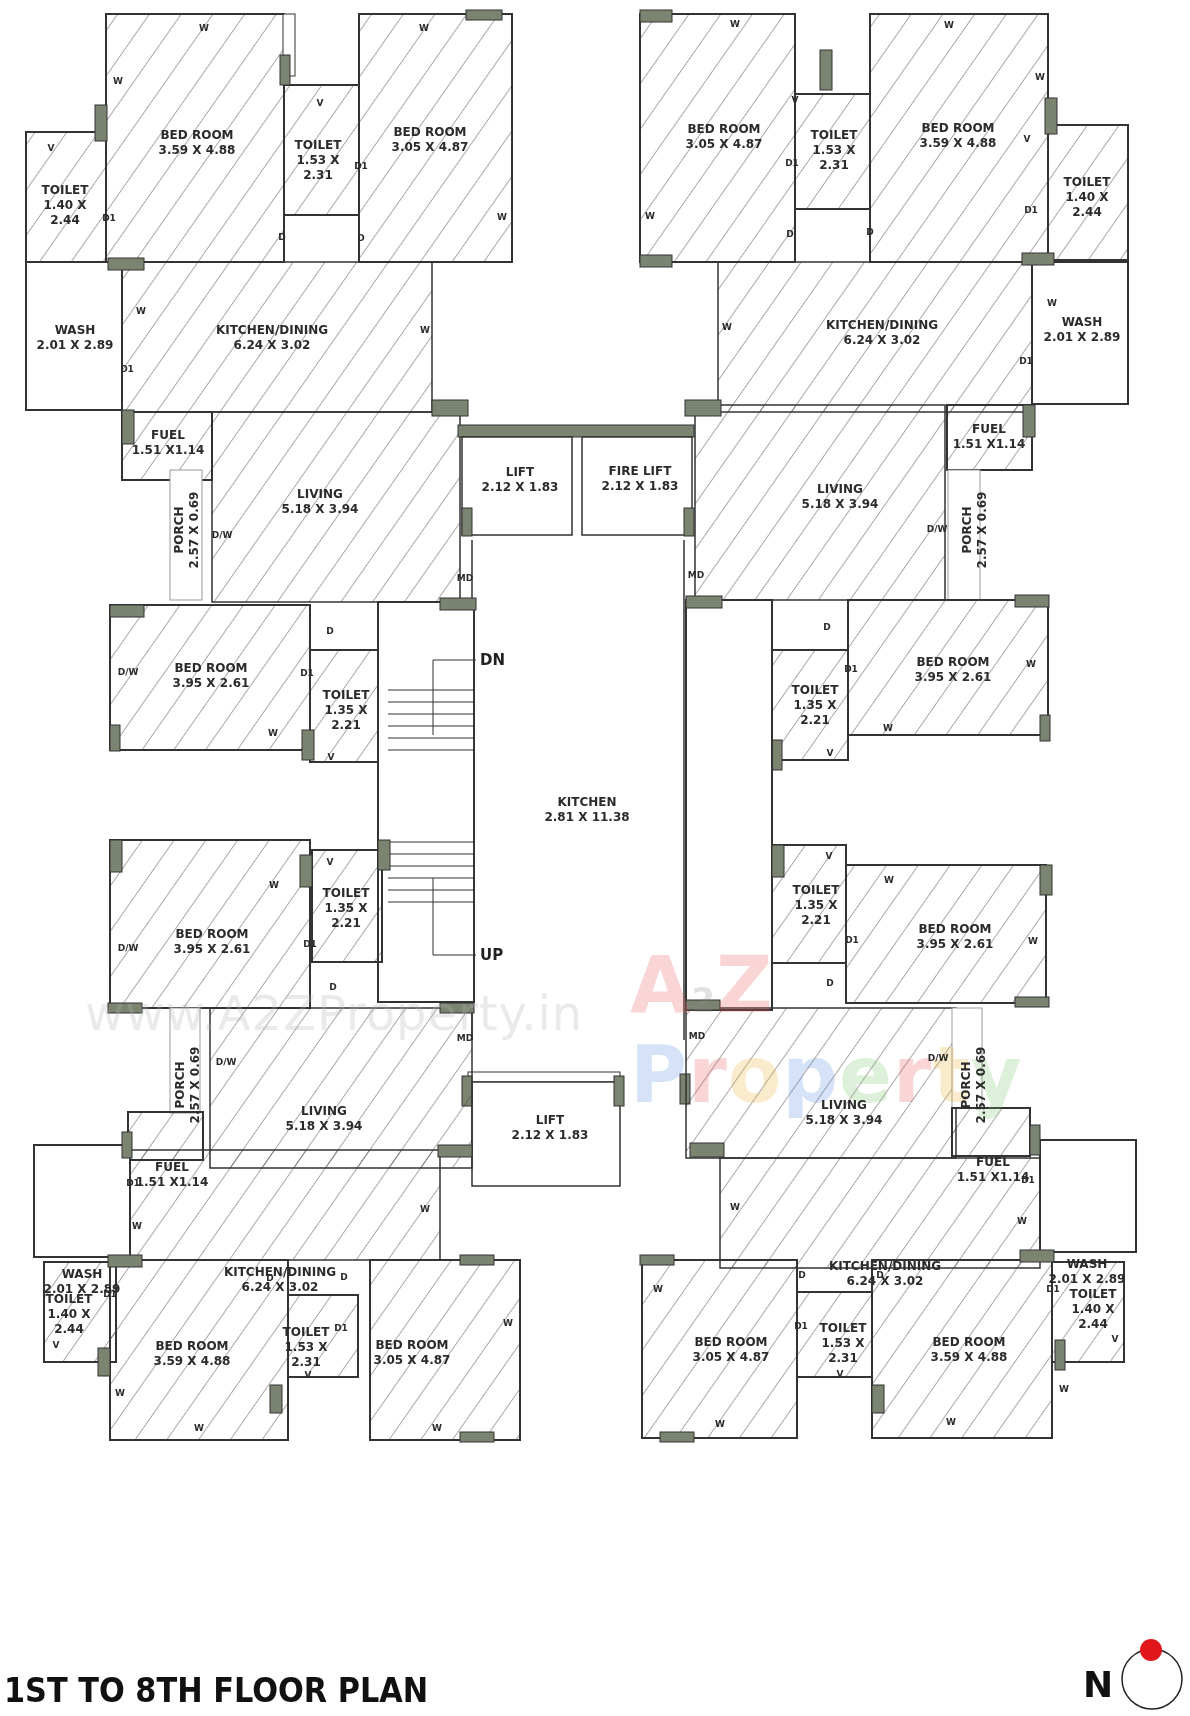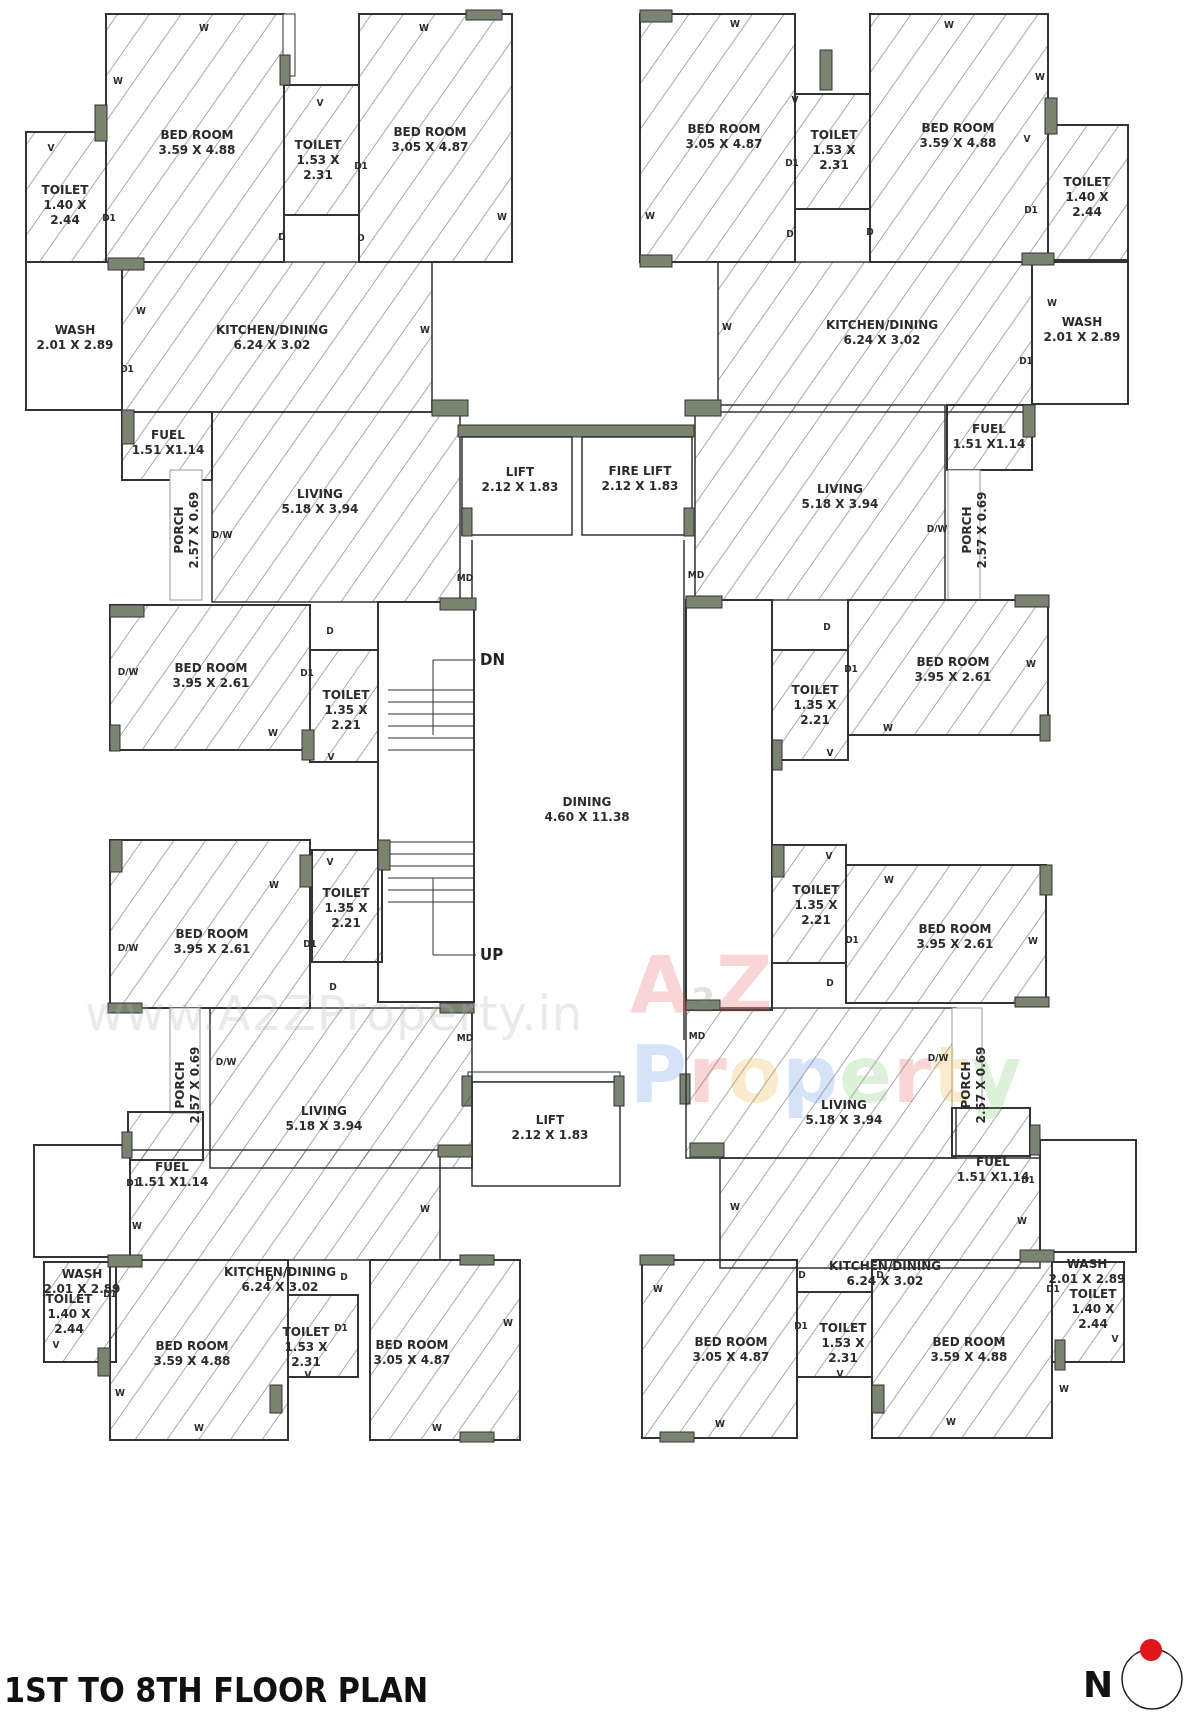--- a/index.html
+++ b/index.html
@@ -194,21 +194,21 @@
 <div class="lbl" style="left:882px;top:333px"><span>KITCHEN/DINING</span><br><span>6.24 X 3.02</span></div>
 <div class="lbl" style="left:989px;top:437px"><span>FUEL</span><br><span>1.51 X1.14</span></div>
 <div class="lbl" style="left:840px;top:497px"><span>LIVING</span><br><span>5.18 X 3.94</span></div>
 <div class="lbl rot" style="left:975px;top:530px"><span>PORCH</span><br><span>2.57 X 0.69</span></div>
 <div class="lbl" style="left:953px;top:670px"><span>BED ROOM</span><br><span>3.95 X 2.61</span></div>
 <div class="lbl" style="left:815px;top:705px"><span>TOILET</span><br><span>1.35 X
 2.21</span></div>
 
 <div class="lbl" style="left:520px;top:480px"><span>LIFT</span><br><span>2.12 X 1.83</span></div>
 <div class="lbl" style="left:640px;top:479px"><span>FIRE LIFT</span><br><span>2.12 X 1.83</span></div>
-<div class="lbl" style="left:587px;top:810px"><span>DINING</span><br><span>4.60 X 11.38</span></div>
+<div class="lbl" style="left:587px;top:810px"><span>KITCHEN</span><br><span>2.81 X 11.38</span></div>
 <div class="lbl" style="left:550px;top:1128px"><span>LIFT</span><br><span>2.12 X 1.83</span></div>
 <div class="stair-lbl" style="left:480px;top:660px">DN</div>
 <div class="stair-lbl" style="left:480px;top:955px">UP</div>
 <div class="mk" style="left:465px;top:578px">MD</div>
 <div class="mk" style="left:696px;top:575px">MD</div>
 <div class="mk" style="left:465px;top:1038px">MD</div>
 <div class="mk" style="left:697px;top:1036px">MD</div>
 
 <div class="lbl" style="left:212px;top:942px"><span>BED ROOM</span><br><span>3.95 X 2.61</span></div>
 <div class="lbl" style="left:346px;top:908px"><span>TOILET</span><br><span>1.35 X

